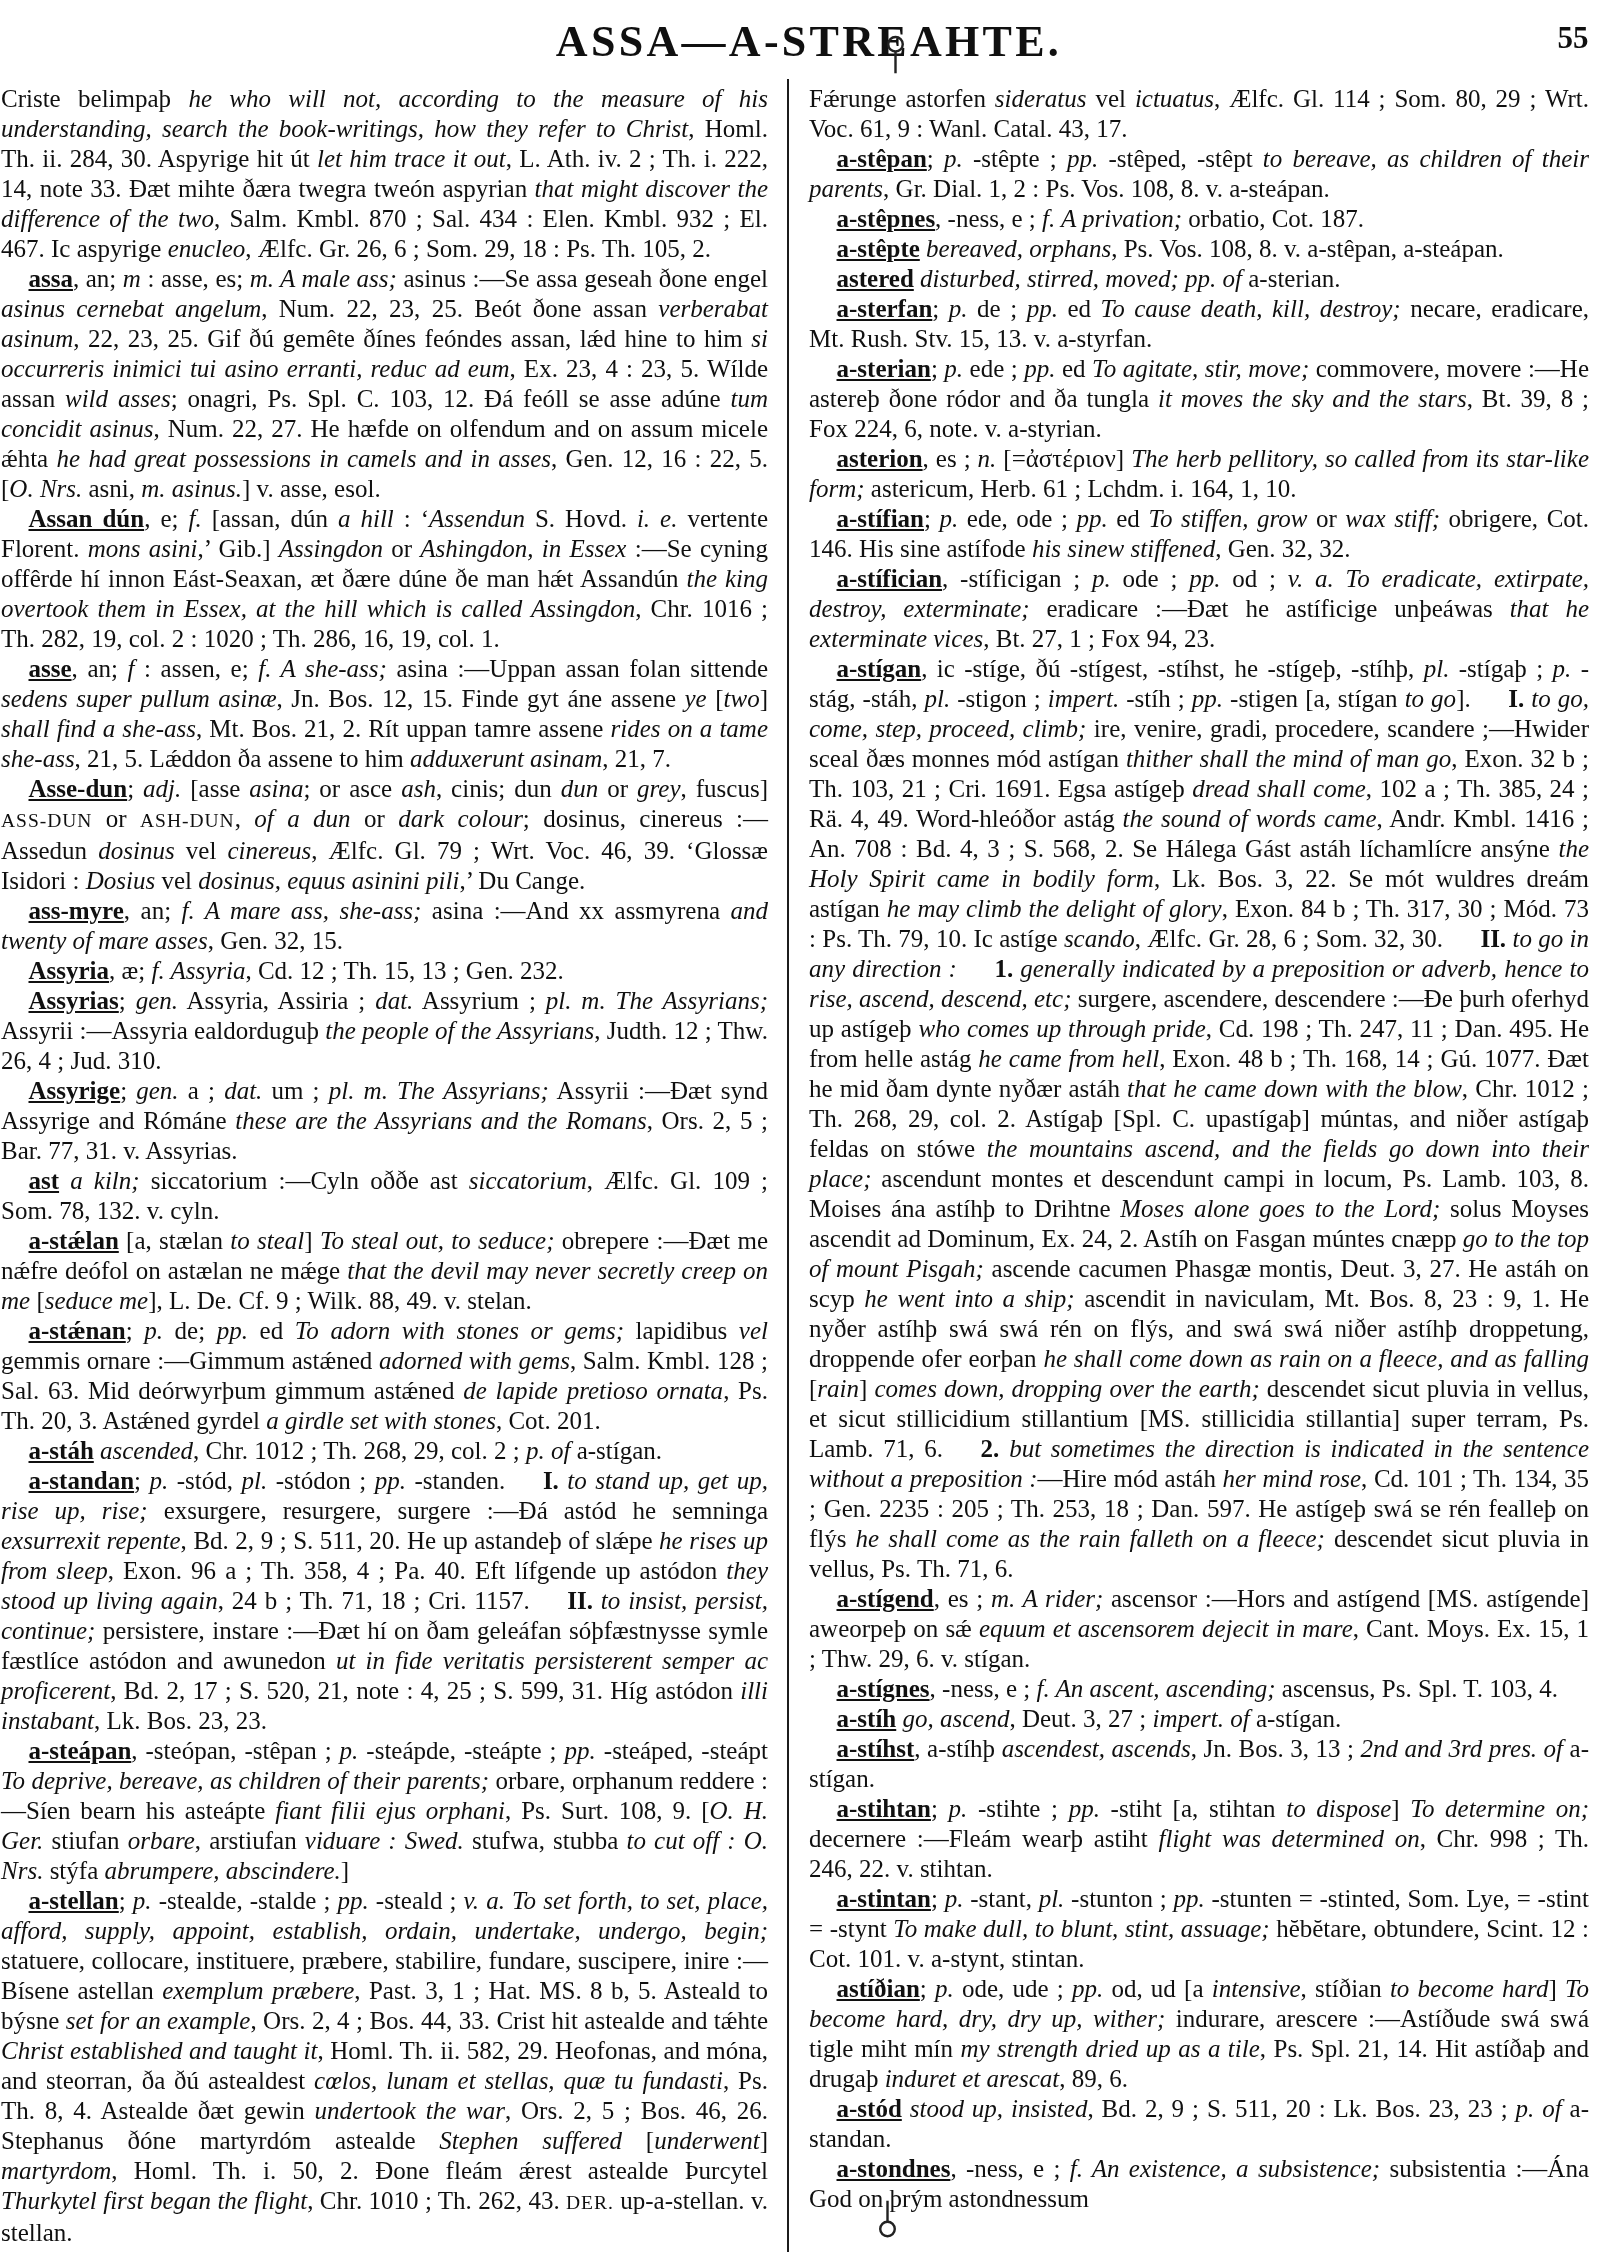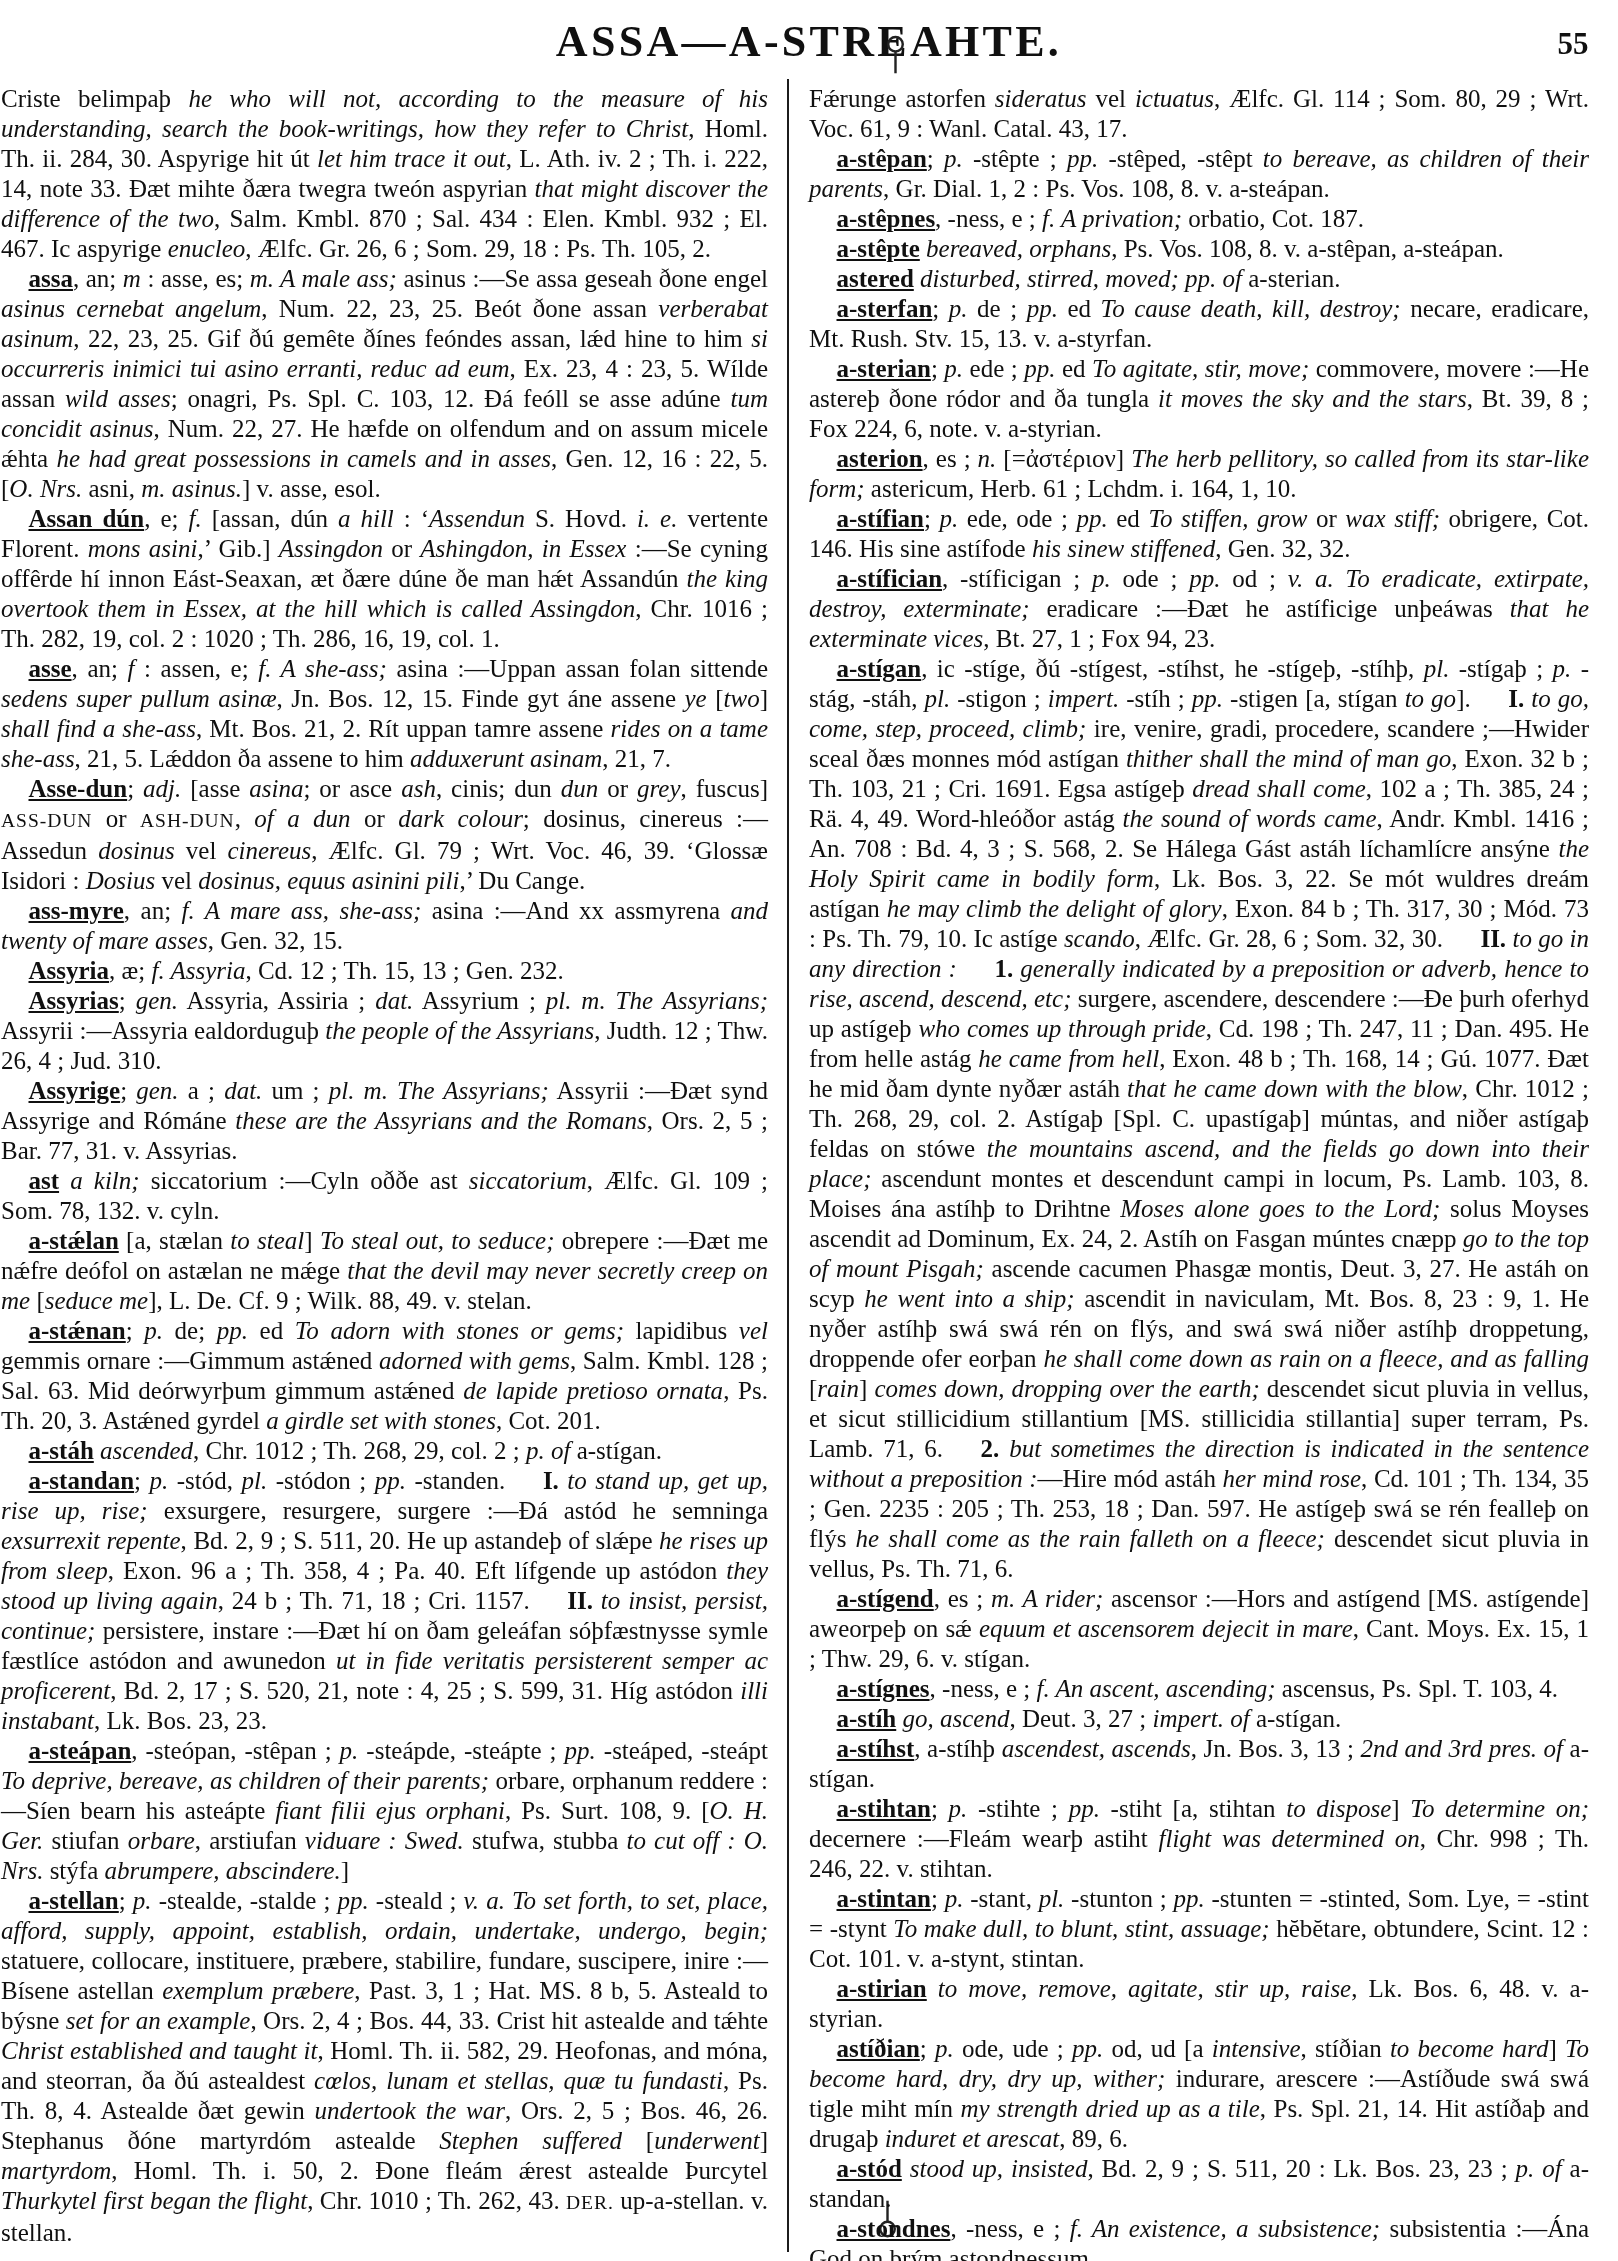--- a/index.html
+++ b/index.html
@@ -9,21 +9,21 @@
     background:#ffffff;color:#101010;
     font-family:"Liberation Serif",serif;
     overflow:hidden;
   }
   .header-title{
     position:absolute;top:16.4px;left:0;width:100%;
     text-align:center;font-size:44px;letter-spacing:3.3px;
     font-weight:600;
   }
   .page-num{
-    position:absolute;top:26px;right:29.5px;
+    position:absolute;top:20px;right:29.5px;
     font-size:31px;font-weight:600;
   }
   .col-rule{
     position:absolute;left:787px;top:79px;width:1.6px;height:2173px;
     background:#1c1c1c;
   }
   .col{
     position:absolute;top:84px;
     text-align:justify;
     font-size:25px;line-height:30px;
@@ -89,18 +89,17 @@
     <p class="entry"><span class="r-b">asterion</span><span>, es ; </span><span class="r-i">n.</span><span> [=ἀστέριον] </span><span class="r-i">The herb pellitory, so called from its star-like form;</span><span> astericum, Herb. 61 ; Lchdm. i. 164, 1, 10.</span></p>
     <p class="entry"><span class="r-b">a-stífian</span><span>; </span><span class="r-i">p.</span><span> ede, ode ; </span><span class="r-i">pp.</span><span> ed </span><span class="r-i">To stiffen, grow</span><span> or </span><span class="r-i">wax stiff;</span><span> obrigere, Cot. 146.  His sine astífode </span><span class="r-i">his sinew stiffened</span><span>, Gen. 32, 32.</span></p>
     <p class="entry"><span class="r-b">a-stífician</span><span>, -stíficigan ; </span><span class="r-i">p.</span><span> ode ; </span><span class="r-i">pp.</span><span> od ; </span><span class="r-i">v. a. To eradicate, extirpate, destroy, exterminate;</span><span> eradicare :—Ðæt he astíficige unþeáwas </span><span class="r-i">that he exterminate vices</span><span>, Bt. 27, 1 ; Fox 94, 23.</span></p>
     <p class="entry"><span class="r-b">a-stígan</span><span>, ic -stíge, ðú -stígest, -stíhst, he -stígeþ, -stíhþ, </span><span class="r-i">pl.</span><span> -stígaþ ; </span><span class="r-i">p.</span><span> -stág, -stáh, </span><span class="r-i">pl.</span><span> -stigon ; </span><span class="r-i">impert.</span><span> -stíh ; </span><span class="r-i">pp.</span><span> -stigen [a, stígan </span><span class="r-i">to go</span><span>].</span><span class="r-bg">I.</span><span> </span><span class="r-i">to go, come, step, proceed, climb;</span><span> ire, venire, gradi, procedere, scandere ;—Hwider sceal ðæs monnes mód astígan </span><span class="r-i">thither shall the mind of man go</span><span>, Exon. 32 b ; Th. 103, 21 ; Cri. 1691.  Egsa astígeþ </span><span class="r-i">dread shall come</span><span>, 102 a ; Th. 385, 24 ; Rä. 4, 49.  Word-hleóðor astág </span><span class="r-i">the sound of words came</span><span>, Andr. Kmbl. 1416 ; An. 708 : Bd. 4, 3 ; S. 568, 2.  Se Hálega Gást astáh líchamlícre ansýne </span><span class="r-i">the Holy Spirit came in bodily form</span><span>, Lk. Bos. 3, 22.  Se mót wuldres dreám astígan </span><span class="r-i">he may climb the delight of glory</span><span>, Exon. 84 b ; Th. 317, 30 ; Mód. 73 : Ps. Th. 79, 10.  Ic astíge </span><span class="r-i">scando</span><span>, Ælfc. Gr. 28, 6 ; Som. 32, 30.</span><span class="r-bg">II.</span><span> </span><span class="r-i">to go in any direction :</span><span class="r-bg">1.</span><span> </span><span class="r-i">generally indicated by a preposition or adverb, hence to rise, ascend, descend, etc;</span><span> surgere, ascendere, descendere :—Ðe þurh oferhyd up astígeþ </span><span class="r-i">who comes up through pride</span><span>, Cd. 198 ; Th. 247, 11 ; Dan. 495.  He from helle astág </span><span class="r-i">he came from hell</span><span>, Exon. 48 b ; Th. 168, 14 ; Gú. 1077.  Ðæt he mid ðam dynte nyðær astáh </span><span class="r-i">that he came down with the blow</span><span>, Chr. 1012 ; Th. 268, 29, col. 2.  Astígaþ [Spl. C. upastígaþ] múntas, and niðer astígaþ feldas on stówe </span><span class="r-i">the mountains ascend, and the fields go down into their place;</span><span> ascendunt montes et descendunt campi in locum, Ps. Lamb. 103, 8.  Moises ána astíhþ to Drihtne </span><span class="r-i">Moses alone goes to the Lord;</span><span> solus Moyses ascendit ad Dominum, Ex. 24, 2.  Astíh on Fasgan múntes cnæpp </span><span class="r-i">go to the top of mount Pisgah;</span><span> ascende cacumen Phasgæ montis, Deut. 3, 27.  He astáh on scyp </span><span class="r-i">he went into a ship;</span><span> ascendit in naviculam, Mt. Bos. 8, 23 : 9, 1.  He nyðer astíhþ swá swá rén on flýs, and swá swá niðer astíhþ droppetung, droppende ofer eorþan </span><span class="r-i">he shall come down as rain on a fleece, and as falling</span><span> [</span><span class="r-i">rain</span><span>] </span><span class="r-i">comes down, dropping over the earth;</span><span> descendet sicut pluvia in vellus, et sicut stillicidium stillantium [MS. stillicidia stillantia] super terram, Ps. Lamb. 71, 6.</span><span class="r-bg">2.</span><span> </span><span class="r-i">but sometimes the direction is indicated in the sentence without a preposition :</span><span>—Hire mód astáh </span><span class="r-i">her mind rose</span><span>, Cd. 101 ; Th. 134, 35 ; Gen. 2235 : 205 ; Th. 253, 18 ; Dan. 597.  He astígeþ swá se rén fealleþ on flýs </span><span class="r-i">he shall come as the rain falleth on a fleece;</span><span> descendet sicut pluvia in vellus, Ps. Th. 71, 6.</span></p>
     <p class="entry"><span class="r-b">a-stígend</span><span>, es ; </span><span class="r-i">m. A rider;</span><span> ascensor :—Hors and astígend [MS. astígende] aweorpeþ on sǽ </span><span class="r-i">equum et ascensorem dejecit in mare</span><span>, Cant. Moys. Ex. 15, 1 ; Thw. 29, 6.  v. stígan.</span></p>
     <p class="entry"><span class="r-b">a-stígnes</span><span>, -ness, e ; </span><span class="r-i">f. An ascent, ascending;</span><span> ascensus, Ps. Spl. T. 103, 4.</span></p>
     <p class="entry"><span class="r-b">a-stíh</span><span> </span><span class="r-i">go, ascend</span><span>, Deut. 3, 27 ; </span><span class="r-i">impert. of</span><span> a-stígan.</span></p>
     <p class="entry"><span class="r-b">a-stíhst</span><span>, a-stíhþ </span><span class="r-i">ascendest, ascends</span><span>, Jn. Bos. 3, 13 ; </span><span class="r-i">2nd and 3rd pres. of</span><span> a-stígan.</span></p>
     <p class="entry"><span class="r-b">a-stihtan</span><span>; </span><span class="r-i">p.</span><span> -stihte ; </span><span class="r-i">pp.</span><span> -stiht [a, stihtan </span><span class="r-i">to dispose</span><span>] </span><span class="r-i">To determine on;</span><span> decernere :—Fleám wearþ astiht </span><span class="r-i">flight was determined on</span><span>, Chr. 998 ; Th. 246, 22.  v. stihtan.</span></p>
     <p class="entry"><span class="r-b">a-stintan</span><span>; </span><span class="r-i">p.</span><span> -stant, </span><span class="r-i">pl.</span><span> -stunton ; </span><span class="r-i">pp.</span><span> -stunten = -stinted, Som. Lye, = -stint = -stynt </span><span class="r-i">To make dull, to blunt, stint, assuage;</span><span> hĕbĕtare, obtundere, Scint. 12 : Cot. 101.  v. a-stynt, stintan.</span></p>
-    <p class="entry"><span class="r-b">a-stirian</span><span> </span><span class="r-i">to move, remove, agitate, stir up, raise</span><span>, Lk. Bos. 6, 48.  v. a-styrian.</span></p>
     <p class="entry"><span class="r-b">astíðian</span><span>; </span><span class="r-i">p.</span><span> ode, ude ; </span><span class="r-i">pp.</span><span> od, ud [a </span><span class="r-i">intensive</span><span>, stíðian </span><span class="r-i">to become hard</span><span>] </span><span class="r-i">To become hard, dry, dry up, wither;</span><span> indurare, arescere :—Astíðude swá swá tigle miht mín </span><span class="r-i">my strength dried up as a tile</span><span>, Ps. Spl. 21, 14.  Hit astíðaþ and drugaþ </span><span class="r-i">induret et arescat</span><span>, 89, 6.</span></p>
     <p class="entry"><span class="r-b">a-stód</span><span> </span><span class="r-i">stood up, insisted</span><span>, Bd. 2, 9 ; S. 511, 20 : Lk. Bos. 23, 23 ; </span><span class="r-i">p. of</span><span> a-standan.</span></p>
     <p class="entry"><span class="r-b">a-stondnes</span><span>, -ness, e ; </span><span class="r-i">f. An existence, a subsistence;</span><span> subsistentia :—Ána God on þrým astondnessum </span></p>
   </div>
 
 
 </body></html>

